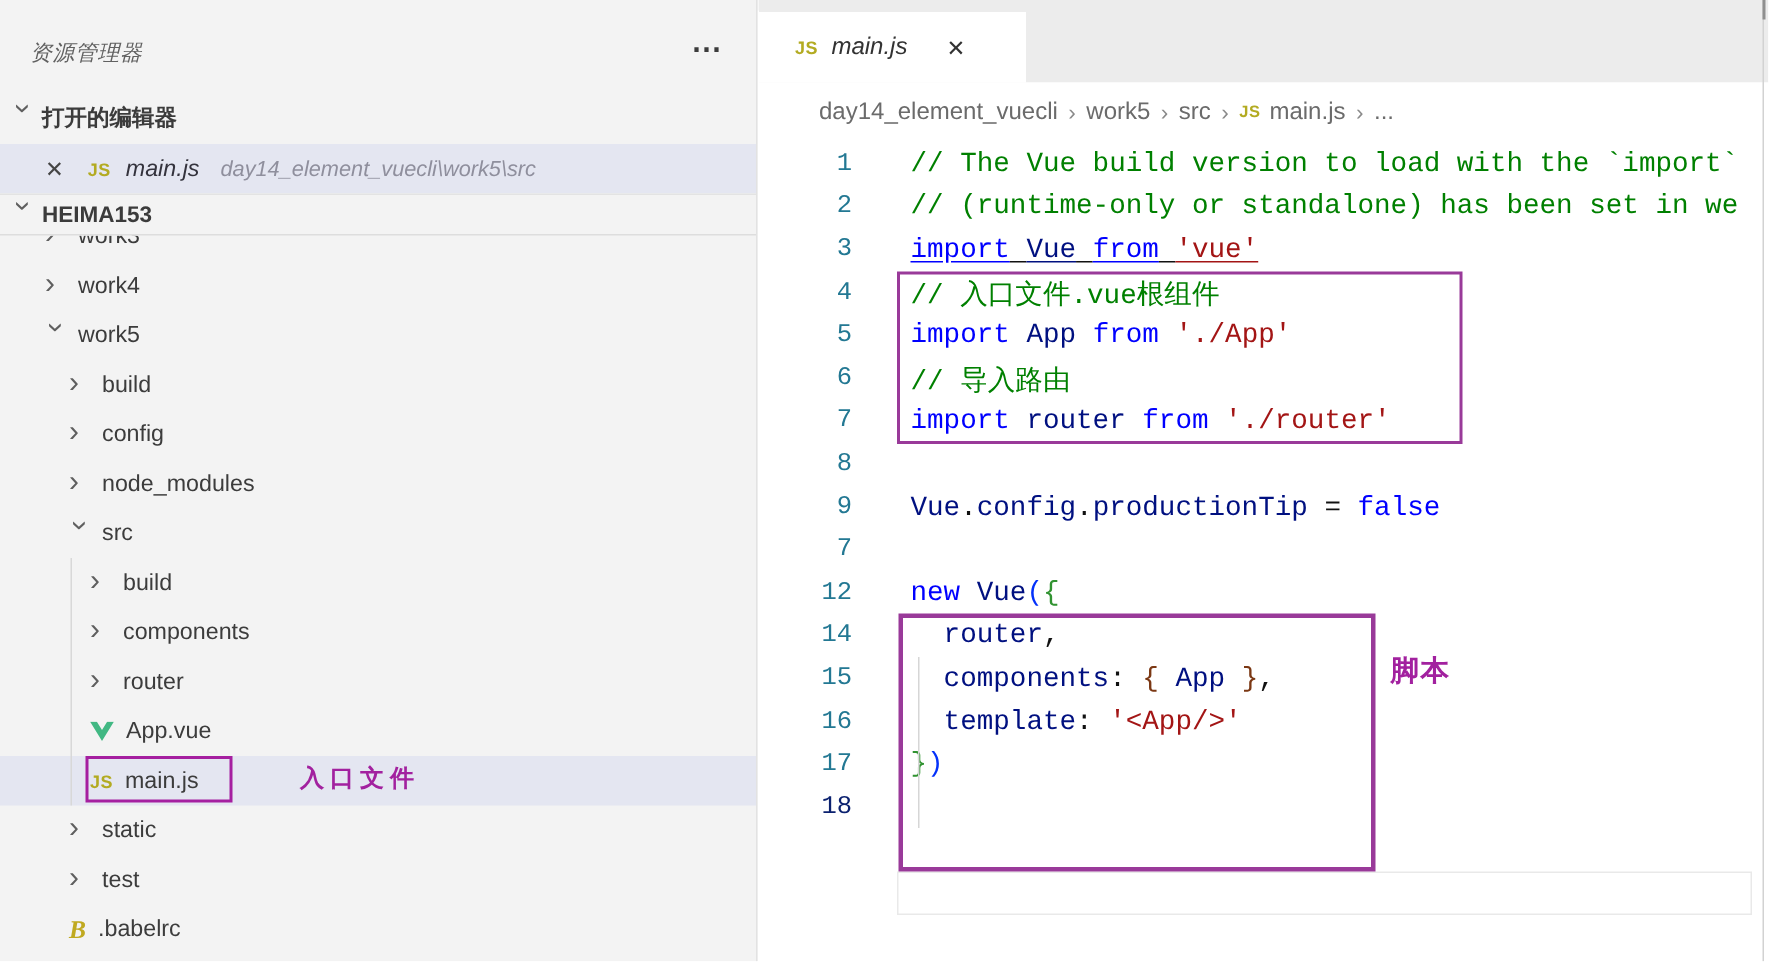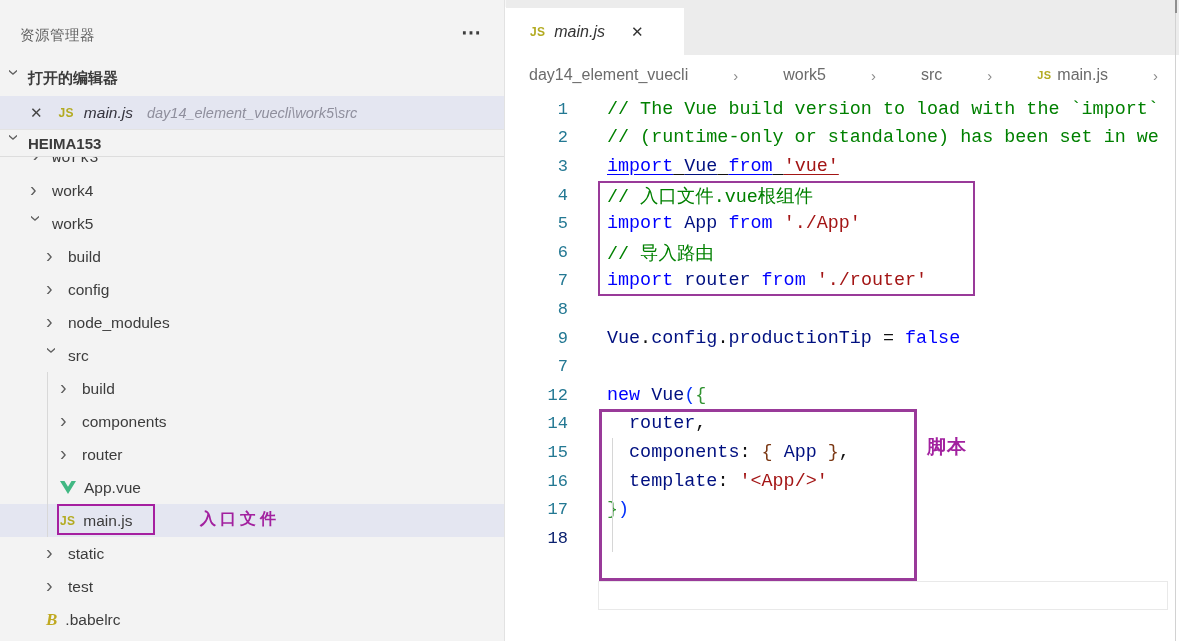--- a/index.html
+++ b/index.html
@@ -4,21 +4,21 @@
 <style>
   * { margin:0; padding:0; box-sizing:border-box; }
   html,body { width:1179px; height:641px; overflow:hidden; }
   body { font-family:"Liberation Sans", sans-serif; background:#fff; }
   .app { position:relative; width:1179px; height:641px; background:#fff; overflow:hidden; }
   .top-strip { position:absolute; left:0; top:0; width:100%; height:7px; background:#f7f7f7; }
 
   
   .sidebar { position:absolute; left:0; top:0; width:505px; height:641px; background:#f3f3f3; border-right:1px solid #e2e2e2; }
   .sidebar-title-row { position:absolute; left:0; top:20px; width:100%; height:30px; }
-  .sidebar-title { position:absolute; left:20px; top:6px; font-size:14.5px; color:#616161; letter-spacing:.5px; }
+  .sidebar-title { position:absolute; left:20px; top:6px; font-size:14.5px; color:#616161; letter-spacing:.5px;font-style:italic; }
   .more-actions { position:absolute; right:22px; top:0px; font-size:20px; font-weight:bold; color:#3c3c3c; letter-spacing:1px; cursor:pointer; }
   .section-header { position:absolute; left:0; width:100%; height:28px; display:flex; align-items:center; padding-left:8px; font-size:15px; font-weight:bold; color:#3b3b3b; }
   .section-header .chev { margin-right:6px; }
   #hdr-open { top:64px; }
   #hdr-root { top:129px; height:28px; border-top:1px solid #e3e3e3; border-bottom:1px solid #dddddd; background:#f3f3f3; z-index:2; }
   .open-editor-row { position:absolute; left:0; top:96px; width:100%; height:33px; background:var(--selection); display:flex; align-items:center; padding-left:30px; font-size:15.5px; color:#3b3b3b; }
   .open-editor-row .close-x { font-size:15px; color:#454545; margin-right:16px; cursor:pointer; }
   .open-editor-row .name { font-style:italic; margin-right:14px; color:#34333d; }
   .open-editor-row .path { font-style:italic; color:#8f8f9d; font-size:14.5px; }
   .tree { position:absolute; left:0; top:157px; width:100%; }
@@ -35,21 +35,21 @@
   .vue-icon { width:16px; height:13px; background:var(--vue); clip-path:polygon(0 0,28% 0,50% 44%,72% 0,100% 0,50% 100%); flex:none; }
   .babel-icon { font-family:"Liberation Serif", serif; font-style:italic; font-weight:700; font-size:17px; color:var(--babel); flex:none; }
   .sidebar-guide { position:absolute; left:47px; top:372px; width:1px; height:165px; background:#d8d8d8; }
 
   
   .editor { position:absolute; left:506px; top:0; width:673px; height:641px; background:#fff; }
   .tabbar { position:absolute; left:0; top:0; width:100%; height:55px; background:#ececec; }
   .tab { position:absolute; left:0; top:8px; width:178px; height:47px; background:#fff; display:flex; align-items:center; padding-left:24px; cursor:pointer; }
   .tab-label { font-style:italic; font-size:16px; color:#333; margin-left:9px; }
   .tab-close { margin-left:26px; font-size:15px; color:#333; cursor:pointer; }
-  .breadcrumb { position:absolute; left:0; top:55px; width:100%; height:40px; background:#fff; display:flex; align-items:center; padding-left:23px; font-size:16px; color:#6b6b6b;gap:38px; }
+  .breadcrumb { position:absolute; left:0; top:55px; width:100%; height:40px; background:#fff; display:flex; align-items:center; padding-left:40px; font-size:16px; color:#6b6b6b; }
   .bc-sep { color:#8a8a8a; margin:0 7px; font-size:15px; }
   .bc-item { display:flex; align-items:center; cursor:pointer; }
   .bc-item .js-icon { margin-right:6px; }
   .code { position:absolute; left:0; top:95px; width:100%; height:546px; overflow:hidden;
           font-family:"Liberation Mono","DejaVu Sans Mono",monospace; font-size:18.4px; }
   .code-line { height:28.6px; display:flex; align-items:center; white-space:pre; }
   .ln { width:62px; flex:none; text-align:right; font-size:17px; color:var(--ln); }
   .ln.active { color:var(--ln-active); }
   .lt { margin-left:39px; }
   .code-line.u .lt span { text-decoration:underline; text-underline-offset:3px; }
@@ -100,21 +100,21 @@
       <span class="path">day14_element_vuecli\work5\src</span>
     </div>
 
     <div class="section-header" id="hdr-root">
       <span class="chev open">›</span>
       <span>HEIMA153</span>
     </div>
 
     <div class="tree" id="tree">
         <div class="tree-row clipped">
-          <div class="row-inner" style="padding-left: 30px; font-family: Liberation Mono, monospace;">
+          <div class="row-inner" style="padding-left: 30px;">
             <span class="chev">›</span>
             <span class="tree-label">work3</span>
           </div>
         </div>
         <div class="tree-row">
           <div class="row-inner" style="padding-left: 30px;">
             <span class="chev">›</span>
             <span class="tree-label">work4</span>
           </div>
         </div>

